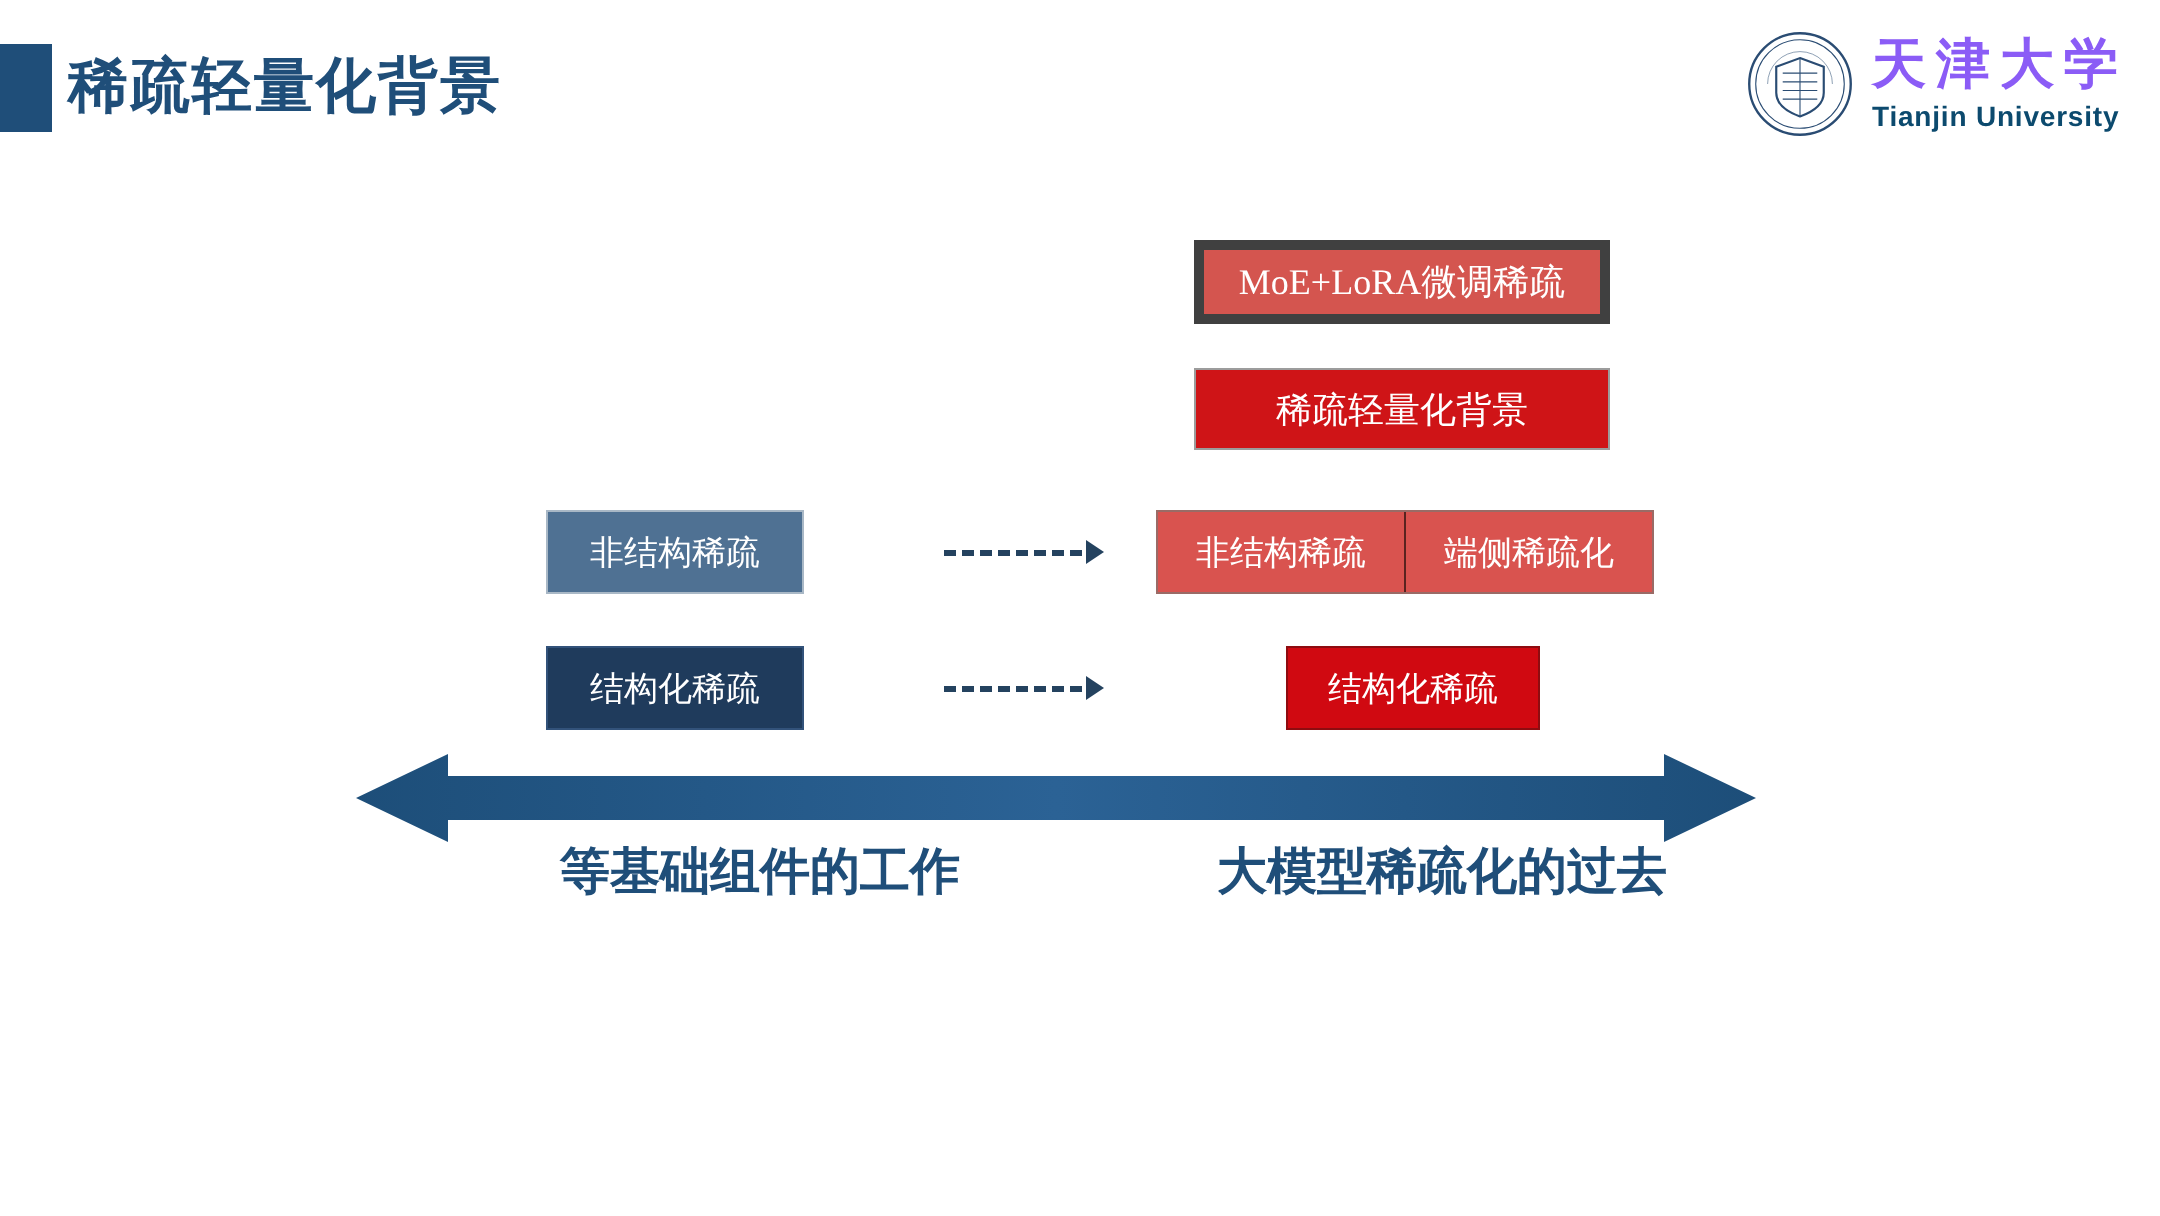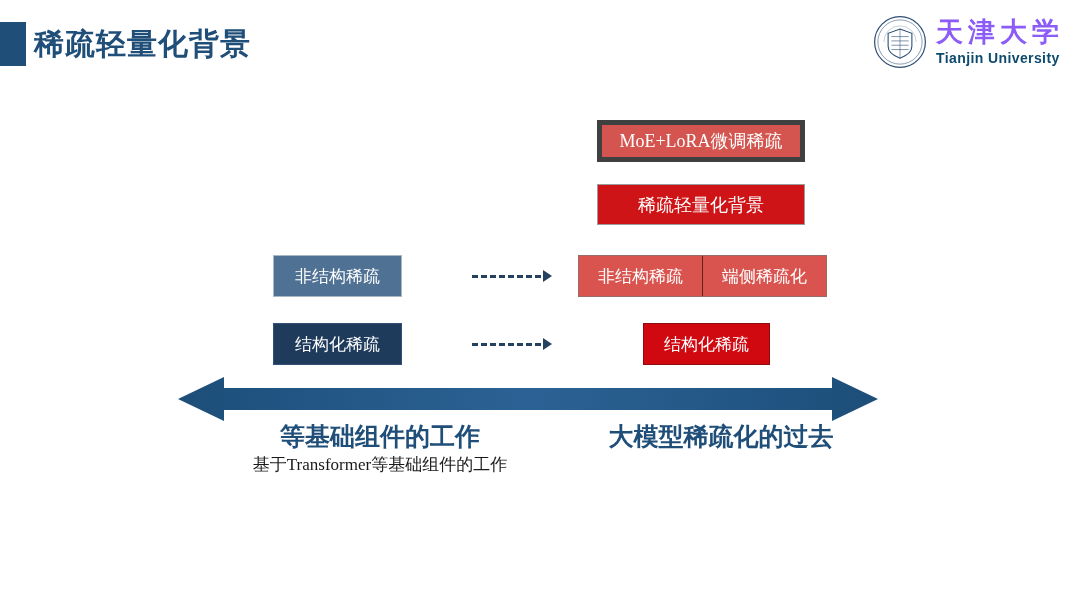--- a/index.html
+++ b/index.html
@@ -279,20 +279,19 @@
         <stop offset="0%" stop-color="#1d4e79"></stop>
         <stop offset="50%" stop-color="#2b6295"></stop>
         <stop offset="100%" stop-color="#1d4e79"></stop>
       </linearGradient>
     </defs>
     <polygon points="0,24 46,2 46,13 654,13 654,2 700,24 654,46 654,35 46,35 46,46" fill="url(#arrGrad)"></polygon>
   </svg>
 
   <div class="era era-past">
     <div class="era-title">等基础组件的工作</div>
-    <div class="era-sub"><span>基于</span><span class="serif-part">Transformer</span><span>等基础组件的工作</span></div>
   </div>
 
   <div class="era era-now">
     <div class="era-title">大模型稀疏化的过去</div>
   </div>
 
 </div>
 
 </body></html>

